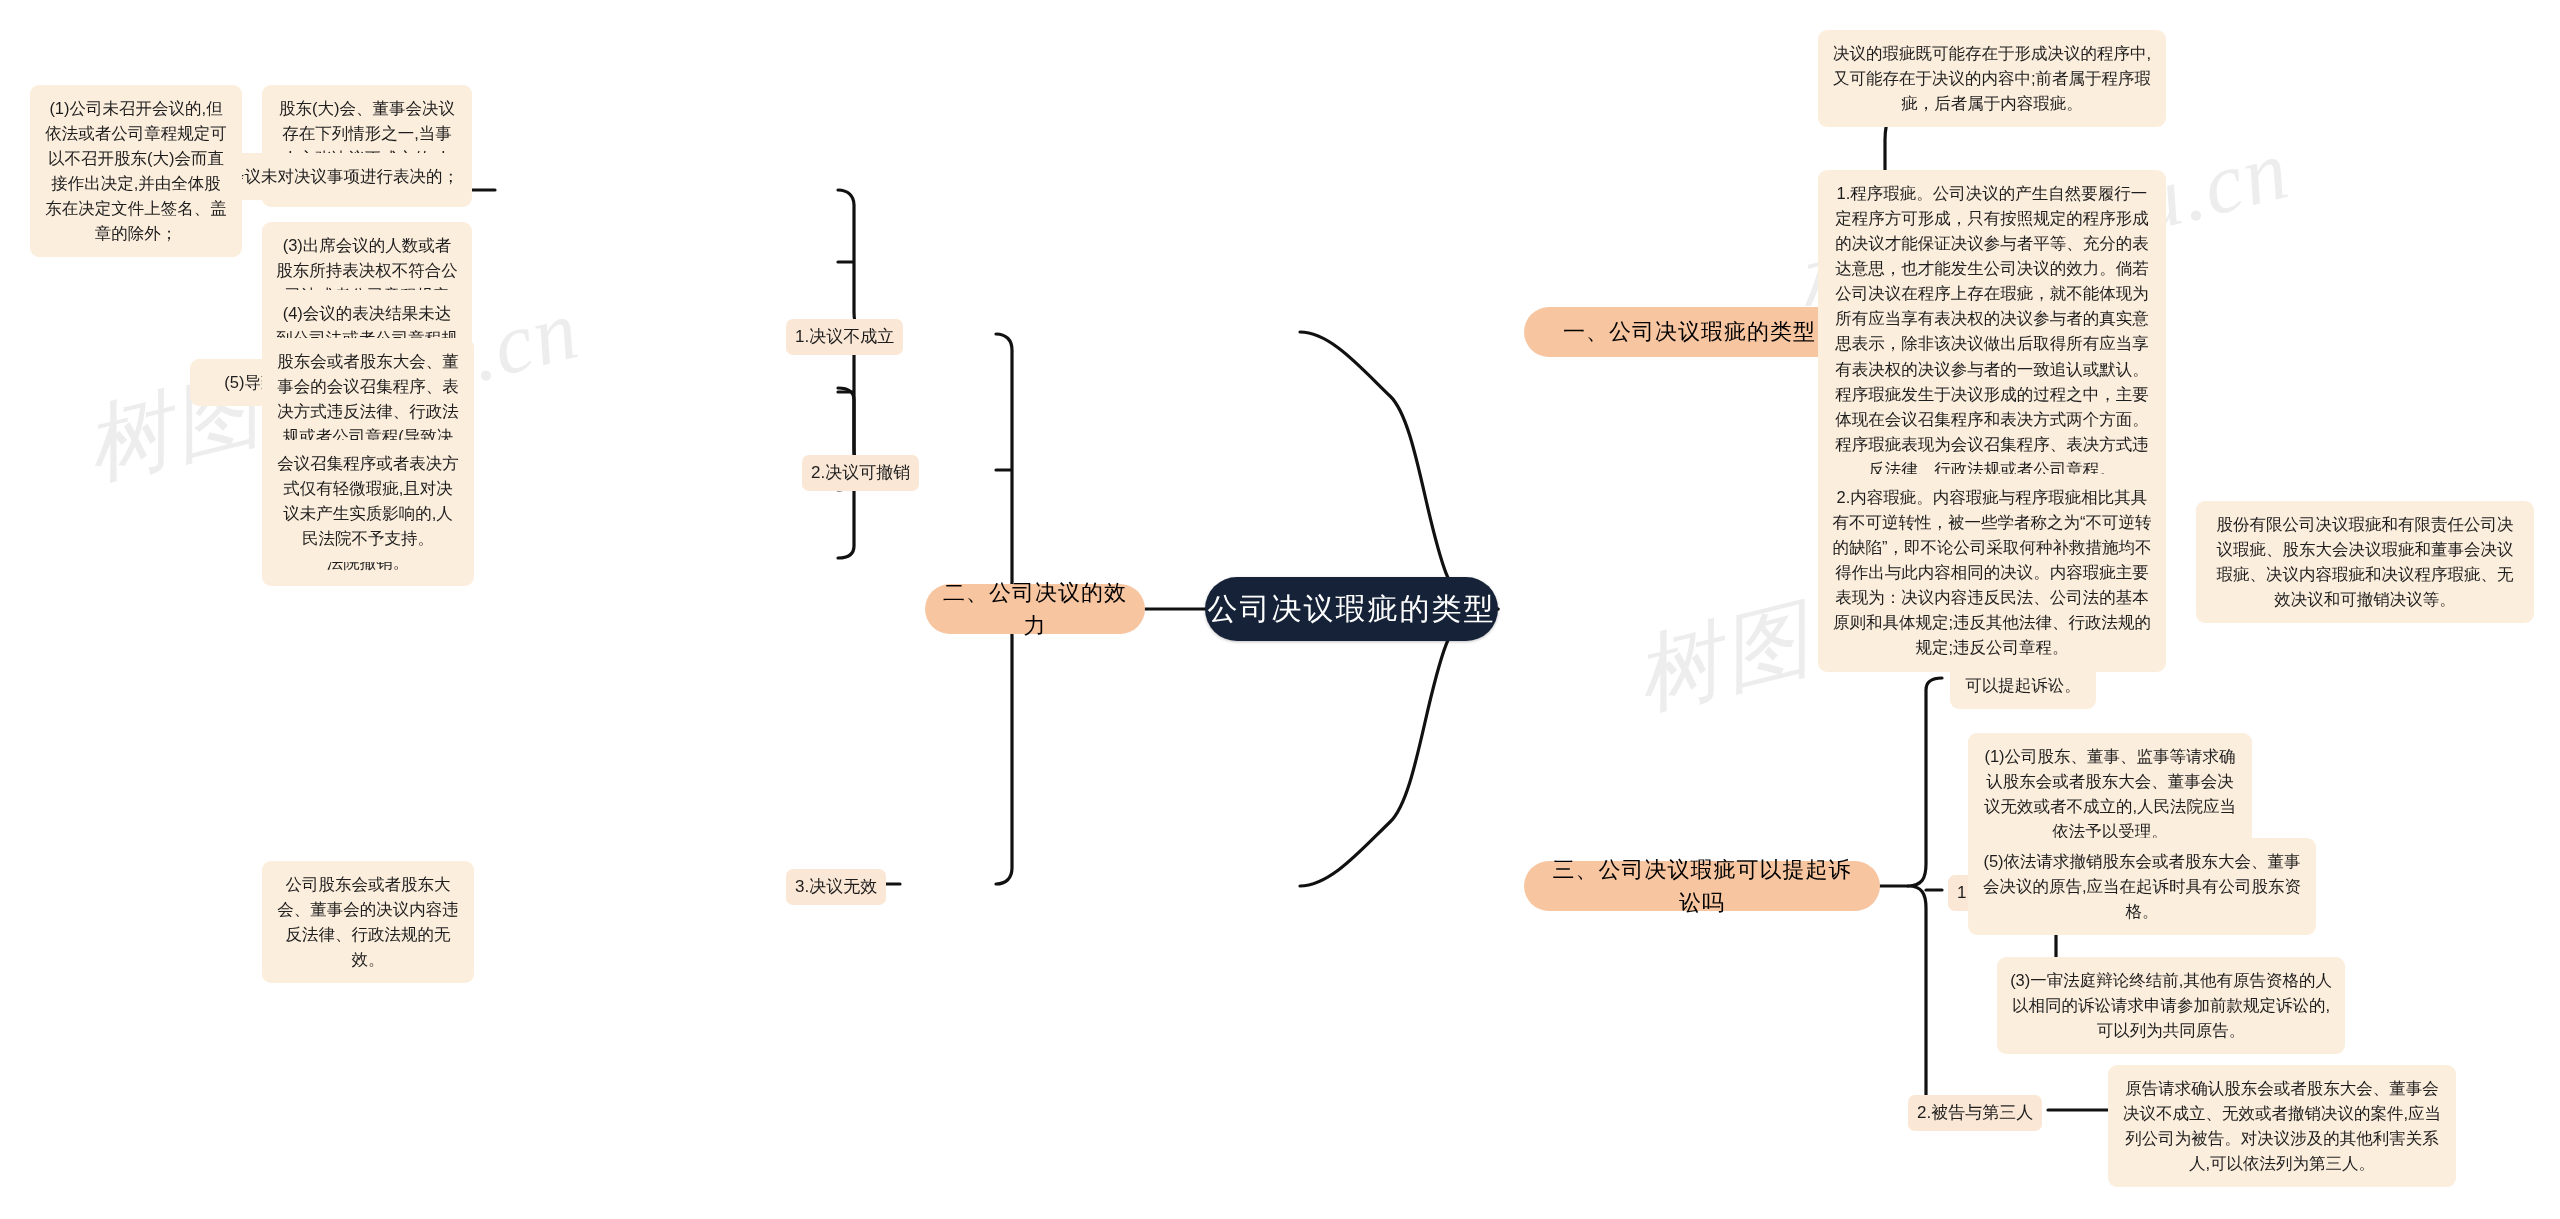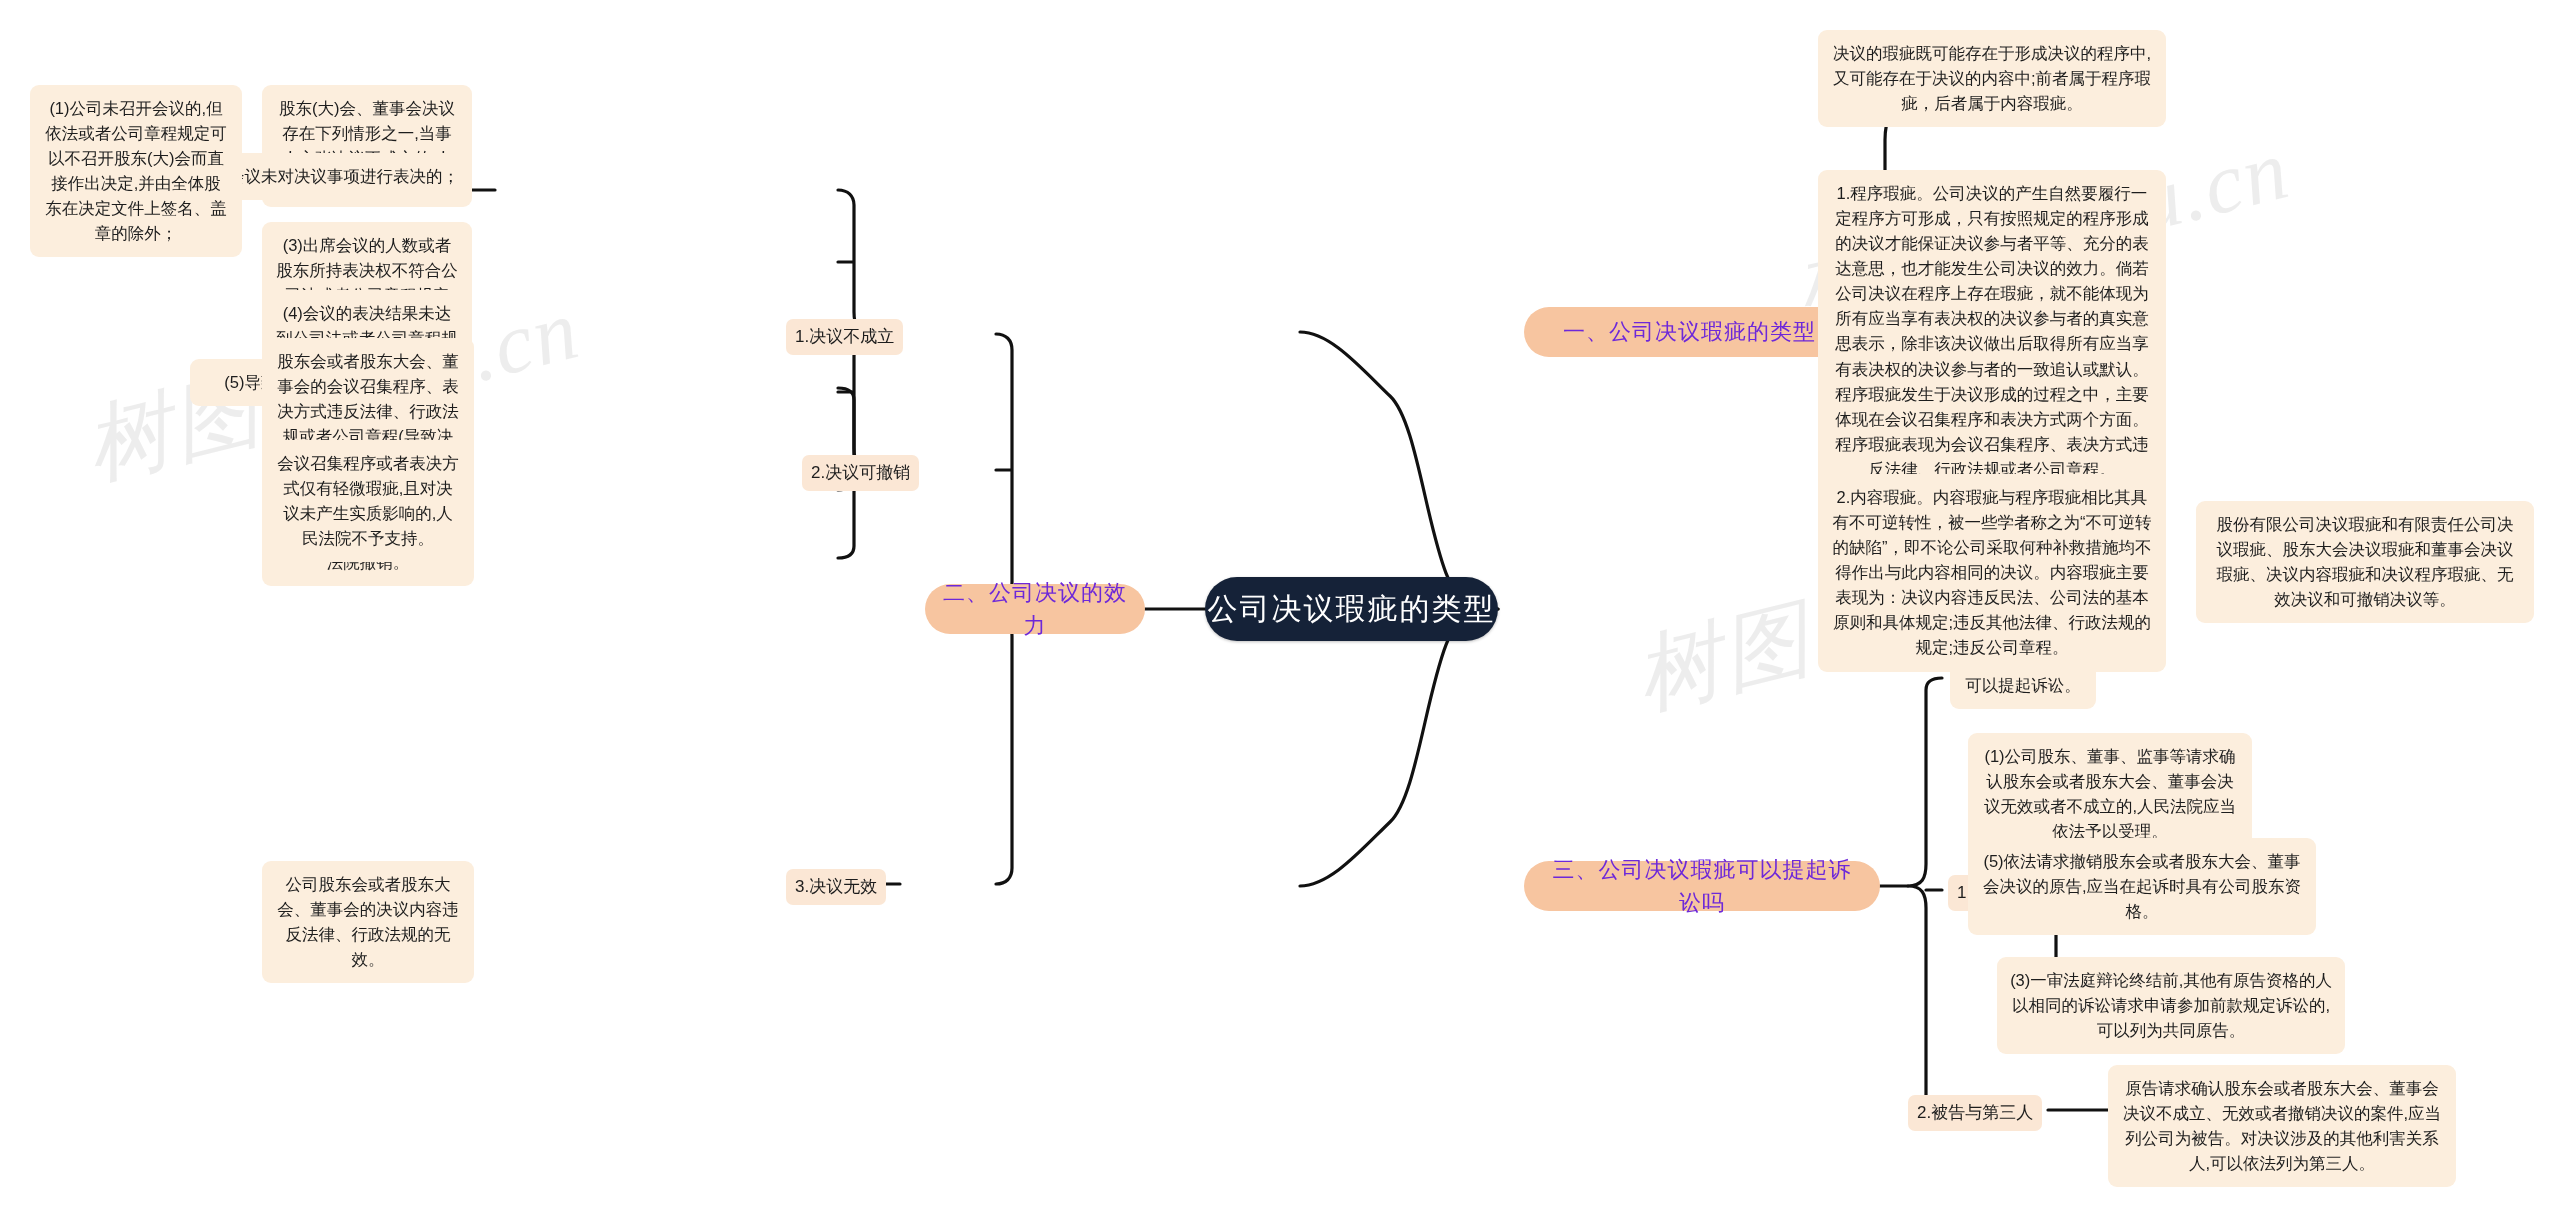--- a/index.html
+++ b/index.html
@@ -63,21 +63,21 @@
     letter-spacing: 2px;
     display: flex;
     align-items: center;
     justify-content: center;
     box-shadow: 0 1px 3px rgba(0,0,0,0.25);
   }
 
   
   .branch {
     background: #f7c5a0;
-    color: #6d28d9;
+    color: #000000;
     border-radius: 26px;
     font-size: 22px;
     letter-spacing: 1px;
     display: flex;
     align-items: center;
     justify-content: center;
     text-align: center;
     padding: 0 18px;
   }
 

